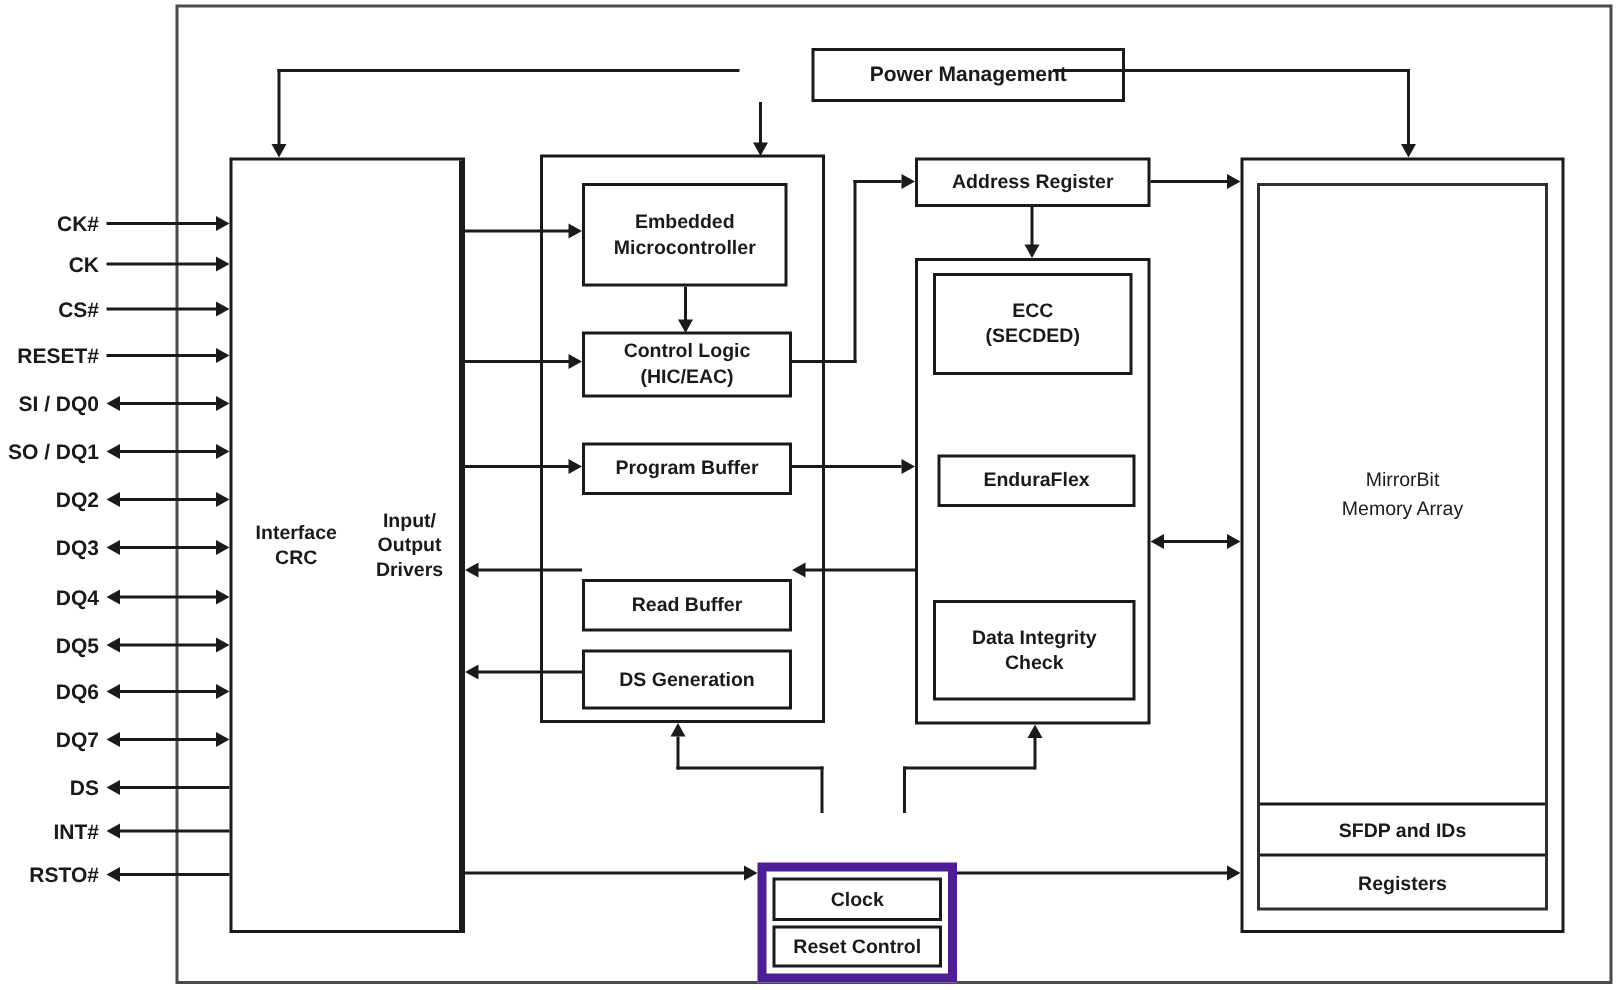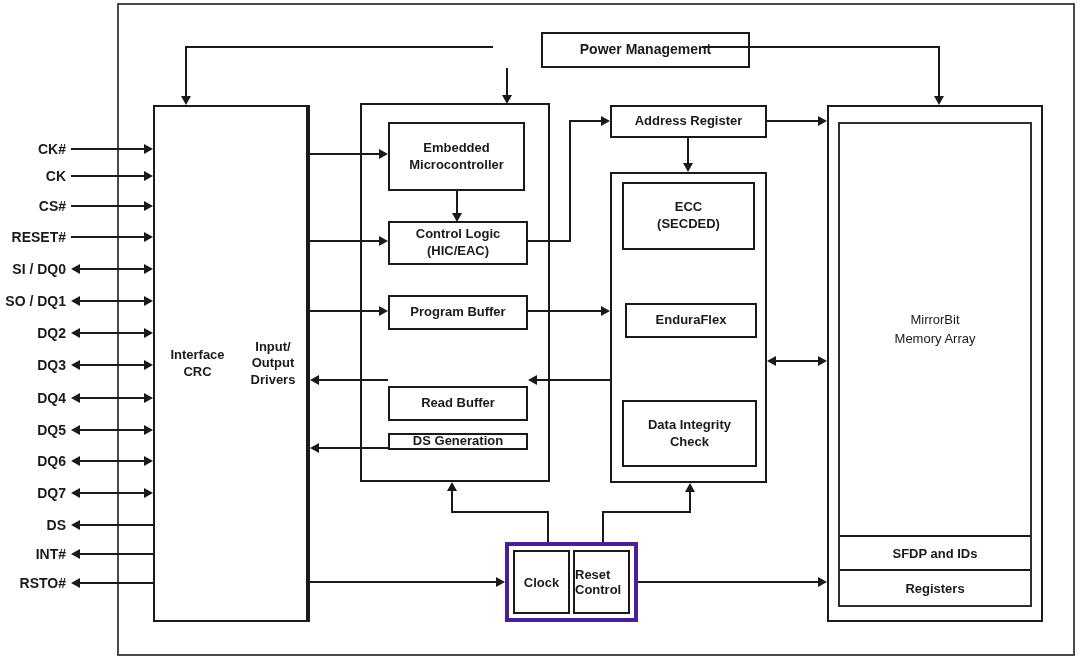--- a/index.html
+++ b/index.html
@@ -13,22 +13,22 @@
   .iocell{display:flex;align-items:center;justify-content:center;text-align:center;
           font-weight:bold;font-size:13px;line-height:1.28;white-space:pre-line;height:100%;box-sizing:border-box;}
   .c1{width:68px;border-right:2px solid #1a1a1a;}
   .c2{flex:1;}
   .meminner{position:absolute;border:2px solid #2f2f2f;box-sizing:border-box;background:#ffffff;
             display:flex;flex-direction:column;}
   .memmain{flex:1;display:flex;align-items:center;justify-content:center;text-align:center;
            font-weight:normal;font-size:13px;line-height:1.4;white-space:pre-line;}
   .memrow{box-sizing:border-box;border-top:2px solid #1a1a1a;display:flex;align-items:center;
           justify-content:center;font-weight:bold;font-size:13px;}
-  .clockwrap{position:absolute;border:4px solid #4c1d95;box-sizing:border-box;background:#fff;
-             display:flex;flex-direction:row;padding:4px;gap:3px;}
+  .clockwrap{position:absolute;border:6px solid #4c1d95;box-sizing:border-box;background:#fff;
+             display:flex;flex-direction:column;padding:4px;gap:3px;margin-top:33px;}
   .clockcell{flex:1;border:2px solid #1a1a1a;box-sizing:border-box;display:flex;align-items:center;
              justify-content:center;font-weight:bold;font-size:13px;background:#fff;}
   .hl,.vl{position:absolute;background:#1a1a1a;}
   .hl{height:2px;} .vl{width:2px;}
   .ah{position:absolute;width:0;height:0;border:solid transparent;}
   .ah.r{border-width:5px 0 5px 9px;border-left-color:#1a1a1a;}
   .ah.l{border-width:5px 9px 5px 0;border-right-color:#1a1a1a;}
   .ah.d{border-width:9px 5px 0 5px;border-top-color:#1a1a1a;}
   .ah.u{border-width:0 5px 9px 5px;border-bottom-color:#1a1a1a;}
   .pin-row{position:absolute;left:0;height:20px;width:160px;}
@@ -54,21 +54,21 @@
 Drivers</div>
   </div>
 
   <div class="box plain" style="left:360px;top:103px;width:190px;height:379px;border:2px solid #1a1a1a;background:#fff;"></div>
   <div class="box" style="left:388px;top:122px;width:137px;height:69px;">Embedded
 Microcontroller</div>
   <div class="box" style="left:388px;top:221px;width:140px;height:44px;">Control Logic
 (HIC/EAC)</div>
   <div class="box" style="left:388px;top:295px;width:140px;height:35px;">Program Buffer</div>
   <div class="box" style="left:388px;top:364px;width:140px;height:35px;margin-top:22px;">Read Buffer</div>
-  <div class="box" style="left:388px;top:433px;width:140px;height:17px;">DS Generation</div>
+  <div class="box" style="left:388px;top:433px;width:140px;height:40px;">DS Generation</div>
 
   <div class="box" style="left:610px;top:105px;width:157px;height:33px;">Address Register</div>
 
   <div class="box plain" style="left:610px;top:172px;width:157px;height:311px;border:2px solid #1a1a1a;background:#fff;"></div>
   <div class="box" style="left:622px;top:182px;width:133px;height:68px;">ECC
 (SECDED)</div>
   <div class="box" style="left:625px;top:303px;width:132px;height:35px;">EnduraFlex</div>
   <div class="box" style="left:622px;top:400px;width:135px;height:67px;">Data Integrity
 Check</div>
 

